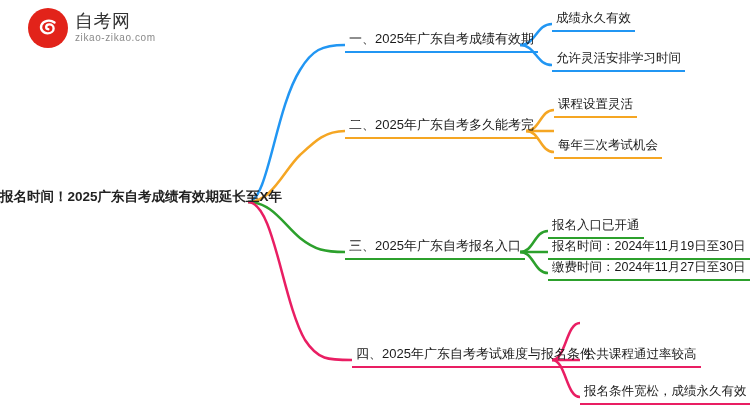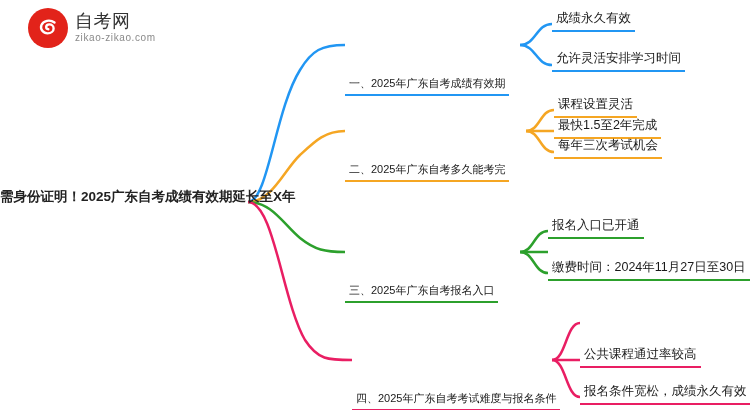--- a/index.html
+++ b/index.html
@@ -80,25 +80,24 @@
   .node {
     position: absolute;
     box-sizing: border-box;
     display: flex;
     white-space: nowrap;
     font-size: 12.5px;
     color: #1a1a1a;
     padding: 0 4px 3px 4px;
   }
   .branch-node {
-    font-size: 11px;
+    font-size: 13px;
     color: #1a1a1a;
     border-bottom-width: 2.5px;
     border-bottom-style: solid;
-    margin-top: 46px;
   }
   .leaf-node {
     font-size: 12.5px;
     border-bottom-width: 2px;
     border-bottom-style: solid;
   }
 </style>
 </head>
 <body>
 
@@ -131,50 +130,50 @@
       <svg class="swirl" width="28" height="28" viewBox="0 0 28 28" aria-hidden="true">
         <path d="M20.5 8.5 C16 5.2 9.2 6.4 7.4 11.2 C5.9 15.3 9.2 19.4 13.6 19.4 C17 19.4 19.6 17.2 19.6 14.4 C19.6 12.1 17.7 10.4 15.4 10.4 C13.6 10.4 12.2 11.6 12.2 13.1 C12.2 14.3 13.1 15.2 14.3 15.2" fill="none" stroke="#ffffff" stroke-width="2.4" stroke-linecap="round"></path>
       </svg>
     </div>
     <div class="logo-text">
       <span class="logo-title">自考网</span>
       <span class="logo-sub">zikao-zikao.com</span>
     </div>
   </div>
 
-  <div class="root-label">需身份证明！2025广东自考成绩有效期延长至X年</div>
+  <div class="root-label">报名时间！2025广东自考成绩有效期延长至X年</div>
 
   <div class="node branch-node" style="left:345px; top:30px; border-bottom-color:#2196f3;">
     <span>一、2025年广东自考成绩有效期</span>
   </div>
   <div class="node leaf-node" style="left:552px; top:10px; border-bottom-color:#2196f3;">
     <span>成绩永久有效</span>
   </div>
   <div class="node leaf-node" style="left:552px; top:50px; border-bottom-color:#2196f3;">
     <span>允许灵活安排学习时间</span>
   </div>
 
   <div class="node branch-node" style="left:345px; top:116px; border-bottom-color:#f5a623;">
     <span>二、2025年广东自考多久能考完</span>
   </div>
   <div class="node leaf-node" style="left:554px; top:96px; border-bottom-color:#f5a623;">
     <span>课程设置灵活</span>
   </div>
-  <div class="node leaf-node" style="left:554px; top:117px; border-bottom-color:#f5a623;">
-    <span>最快1.5至2年完成</span>
-  </div>
   <div class="node leaf-node" style="left:554px; top:137px; border-bottom-color:#f5a623;">
     <span>每年三次考试机会</span>
   </div>
 
   <div class="node branch-node" style="left:345px; top:237px; border-bottom-color:#2ca02c;">
     <span>三、2025年广东自考报名入口</span>
   </div>
   <div class="node leaf-node" style="left:548px; top:217px; border-bottom-color:#2ca02c;">
     <span>报名入口已开通</span>
+  </div>
+  <div class="node leaf-node" style="left:548px; top:238px; border-bottom-color:#2ca02c;">
+    <span>报名时间：2024年11月19日至30日</span>
   </div>
   <div class="node leaf-node" style="left:548px; top:259px; border-bottom-color:#2ca02c;">
     <span>缴费时间：2024年11月27日至30日</span>
   </div>
 
   <div class="node branch-node" style="left:352px; top:345px; border-bottom-color:#e91e63;">
     <span>四、2025年广东自考考试难度与报名条件</span>
   </div>
   <div class="node leaf-node" style="left:580px; top:346px; border-bottom-color:#e91e63;">
     <span>公共课程通过率较高</span>

